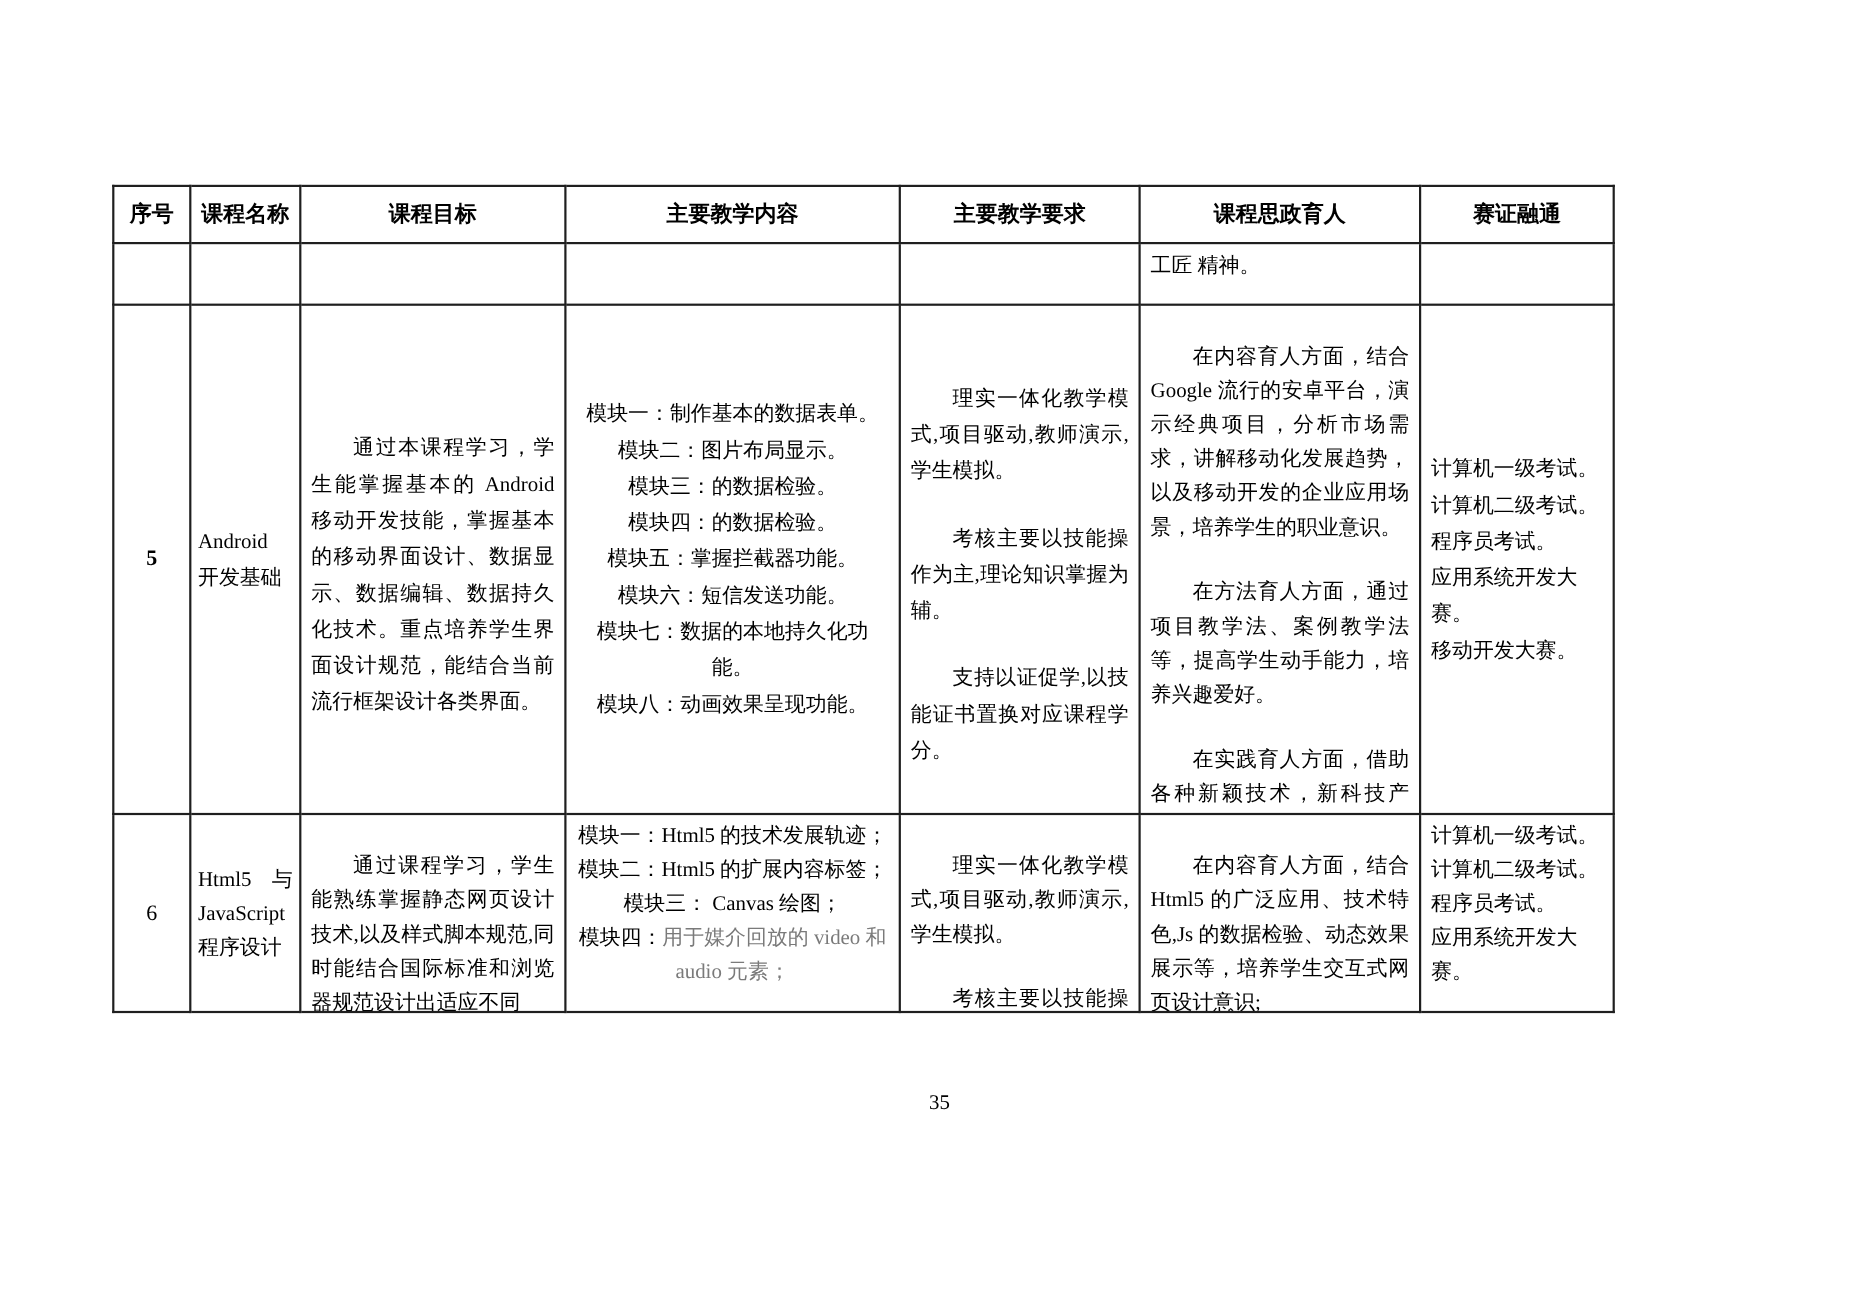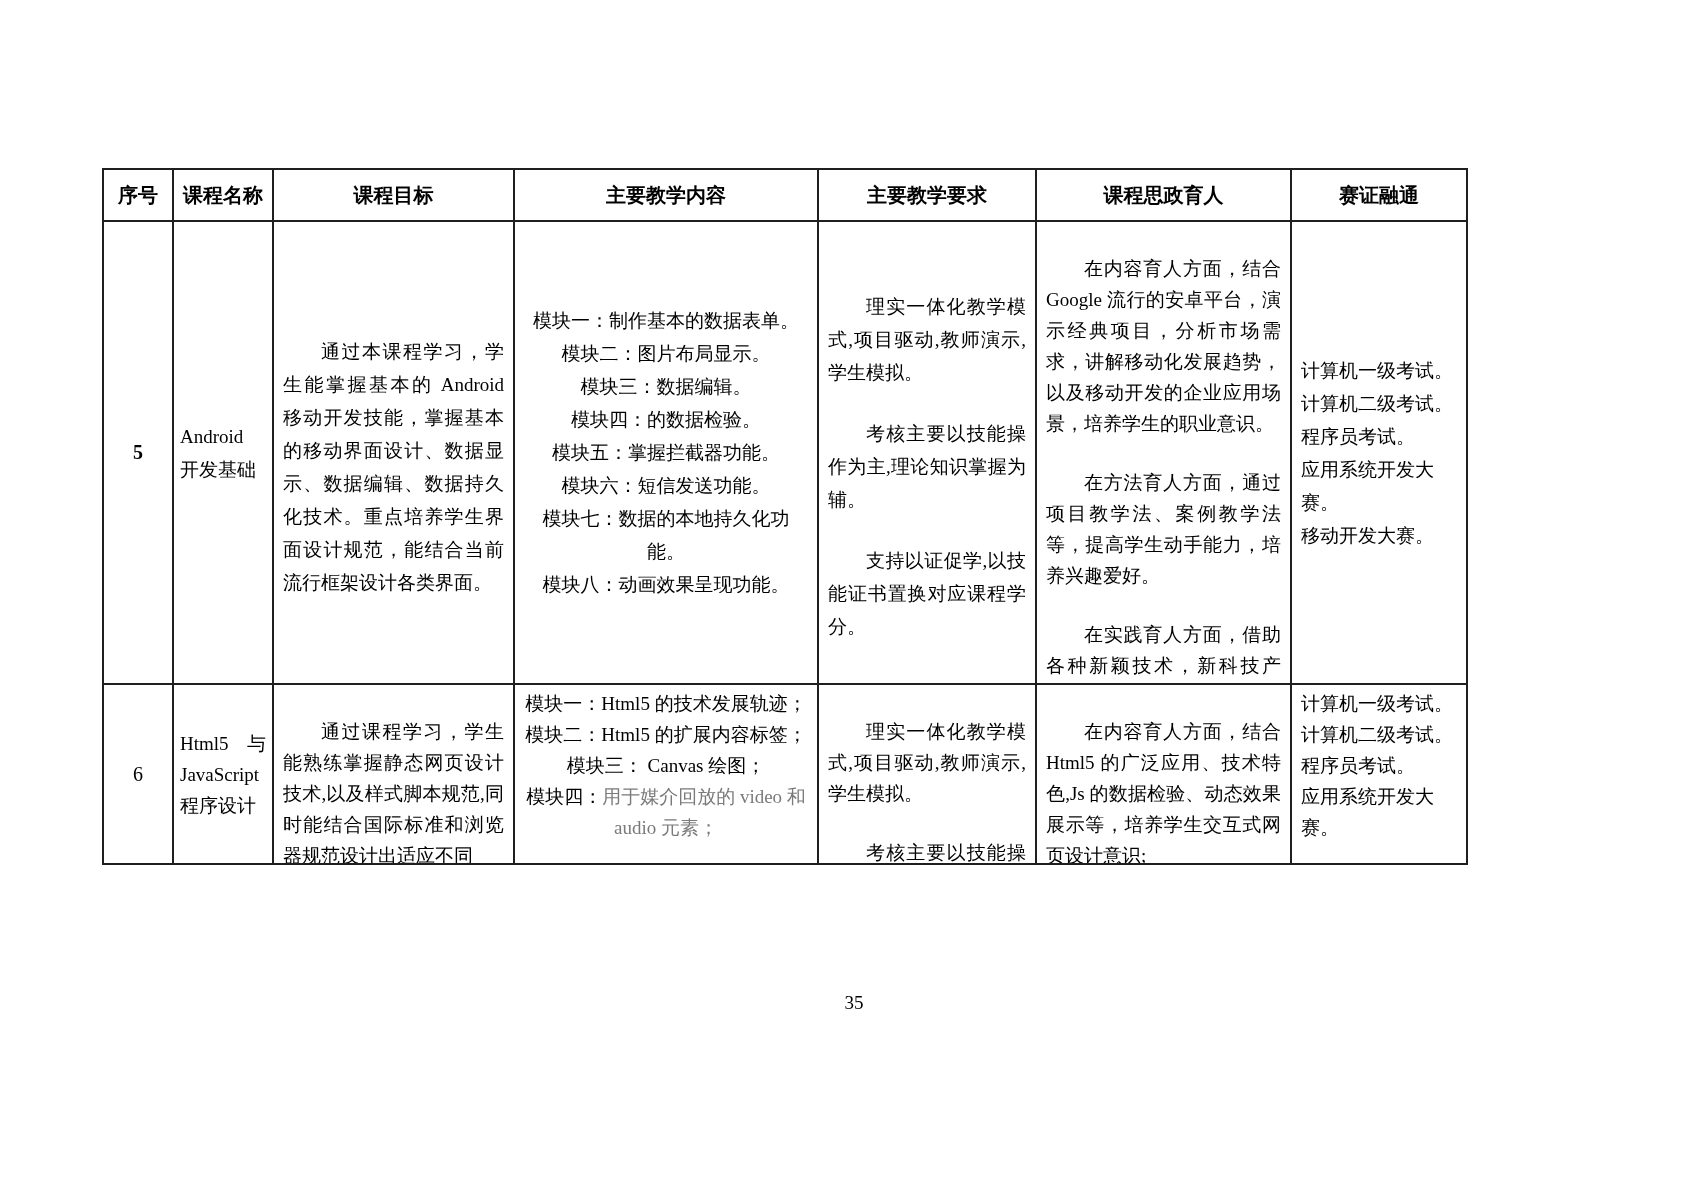--- a/index.html
+++ b/index.html
@@ -74,20 +74,45 @@
       <tr>
     <th>序号</th>
     <th>课程名称</th>
     <th>课程目标</th>
     <th>主要教学内容</th>
     <th>主要教学要求</th>
     <th>课程思政育人</th>
     <th>赛证融通</th>
   </tr>
 
+  <tr>
+    <td>
+          <div class="box h-cont top"></div>
+        </td>
+    <td>
+          <div class="box h-cont top"></div>
+        </td>
+    <td>
+          <div class="box h-cont top"></div>
+        </td>
+    <td>
+          <div class="box h-cont top"></div>
+        </td>
+    <td>
+          <div class="box h-cont top"></div>
+        </td>
+    <td>
+      <div class="box h-cont top">
+        <div class="plain">工匠 精神。</div>
+      </div>
+    </td>
+    <td>
+          <div class="box h-cont top"></div>
+        </td>
+  </tr>
 
   <tr>
     <td>
       <div class="box h-r5 center">
         <div class="num bold">5</div>
       </div>
     </td>
     <td>
       <div class="box h-r5 center name-box">
         <div>Android 开发基础</div>
@@ -95,21 +120,21 @@
     </td>
     <td>
       <div class="box h-r5 center">
         <div class="para">通过本课程学习，学生能掌握基本的 Android 移动开发技能，掌握基本的移动界面设计、数据显示、数据编辑、数据持久化技术。重点培养学生界面设计规范，能结合当前流行框架设计各类界面。</div>
       </div>
     </td>
     <td>
       <div class="box h-r5 center">
         <div class="mod-line">模块一：制作基本的数据表单。</div>
         <div class="mod-line">模块二：图片布局显示。</div>
-        <div class="mod-line">模块三：数据编辑。</div>
+        <div class="mod-line">模块三：的数据检验。</div>
         <div class="mod-line">模块四：的数据检验。</div>
         <div class="mod-line">模块五：掌握拦截器功能。</div>
         <div class="mod-line">模块六：短信发送功能。</div>
         <div class="mod-line">模块七：数据的本地持久化功能。</div>
         <div class="mod-line">模块八：动画效果呈现功能。</div>
       </div>
     </td>
     <td>
       <div class="box h-r5 center">
         <div class="para">理实一体化教学模式,项目驱动,教师演示,学生模拟。</div>

